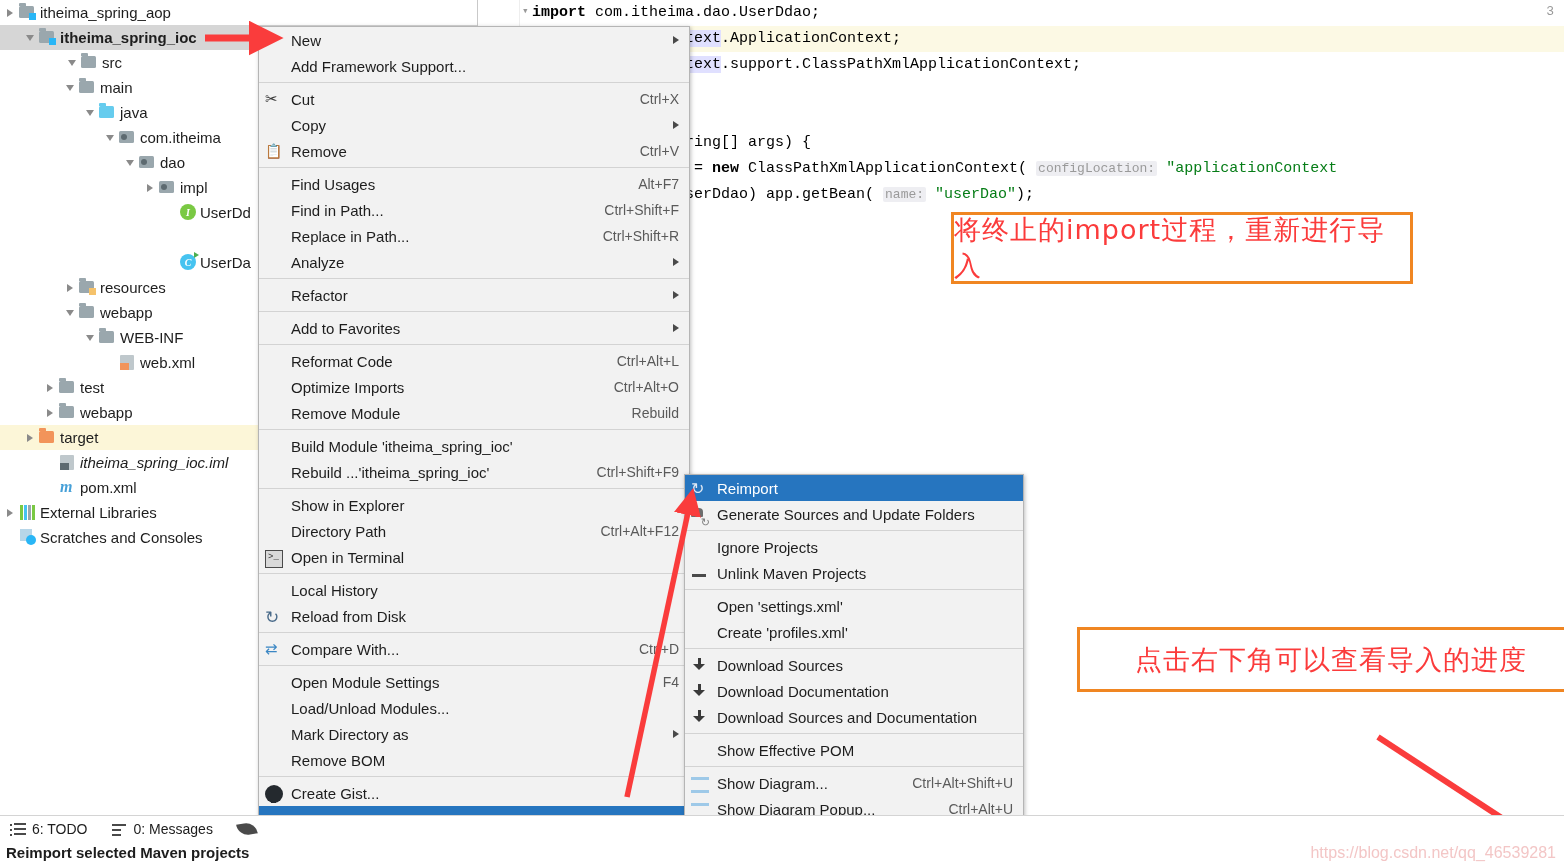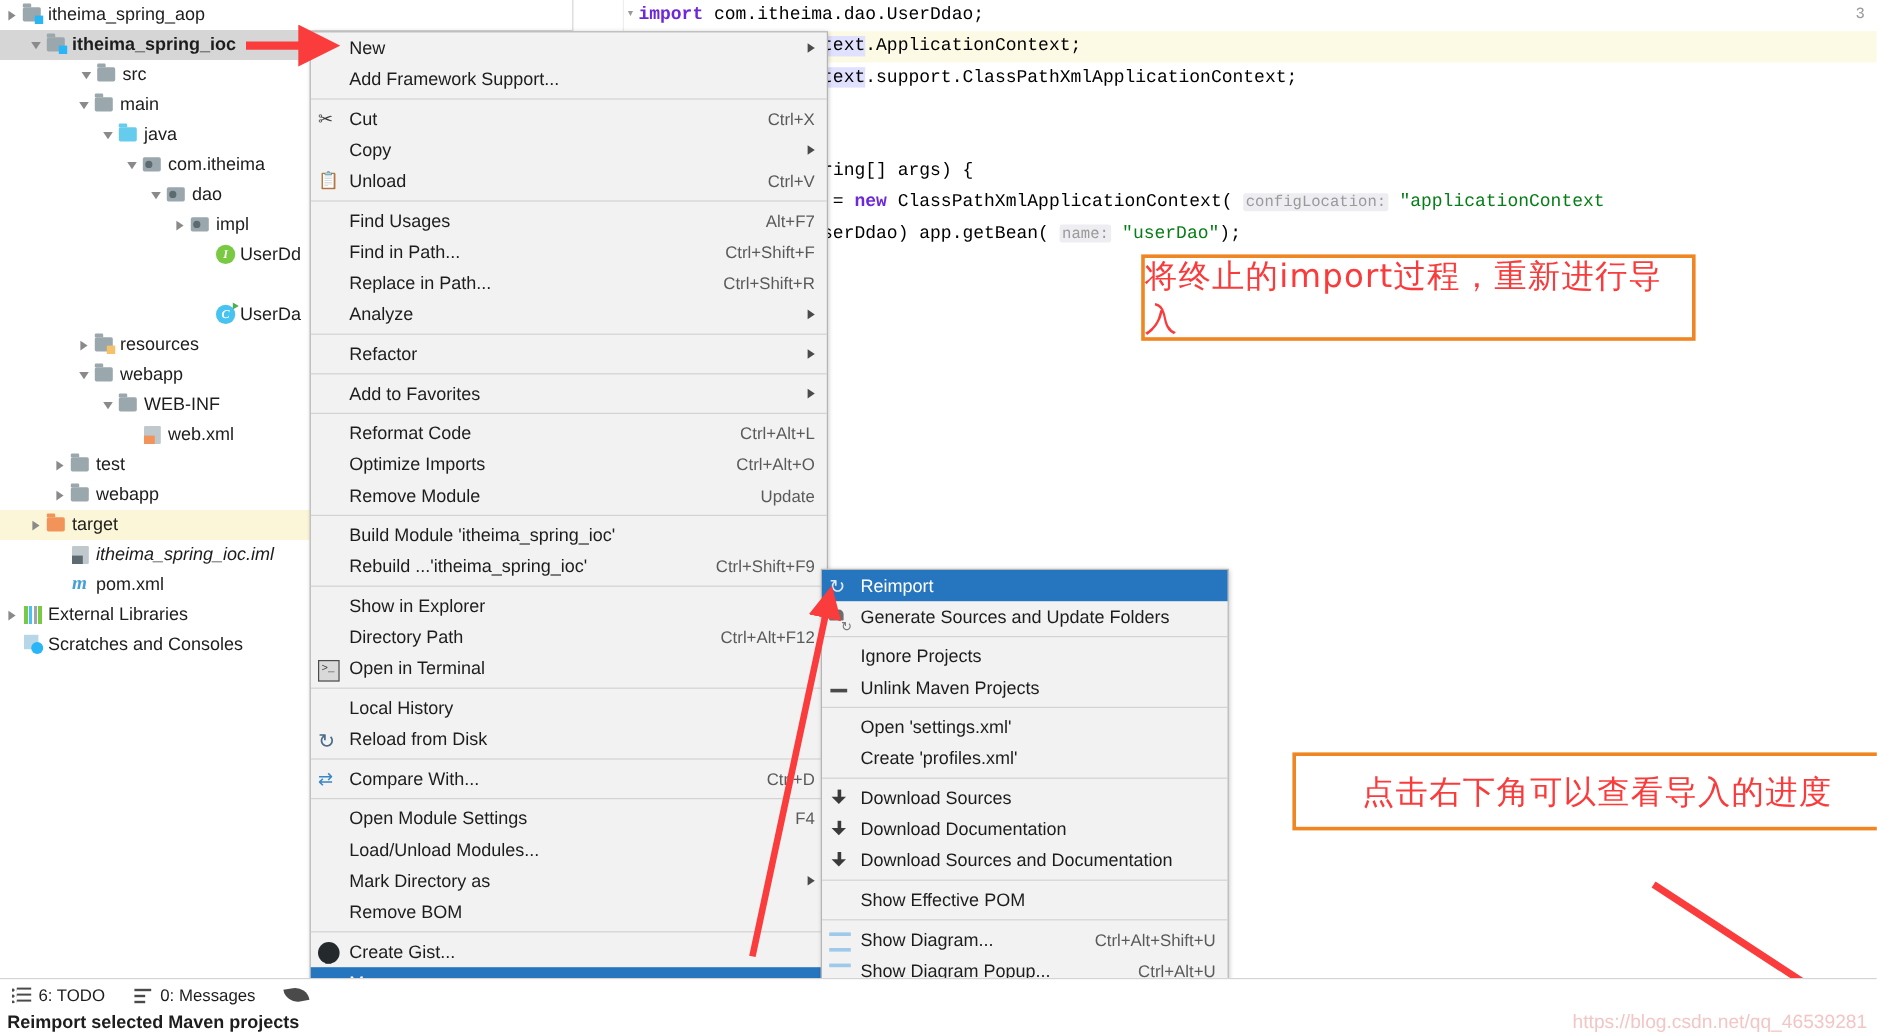--- a/index.html
+++ b/index.html
@@ -101,21 +101,21 @@
   .gutter {
     position:absolute; left:0; top:0; width:42px; height:100%;
     background:#ffffff; border-right:1px solid #eee;
   }
   .lnum { position:absolute; right:10px; color:#999; font-size:13px; }
   .codeline {
     position:absolute; left:0; right:0; height:26px; line-height:26px;
     white-space: pre; padding-left: 54px;
   }
   .codeline.caret { background:#fcf9e4; }
-  .kw { color:#6d28d9; font-weight:bold; }
+  .kw { color:#000000; font-weight:bold; }
   .str { color:#067d17; }
   .hint { background:#eeeef2; color:#9a9a9a; font-size:13px; border-radius:2px; padding:0 2px; }
   .sel-tok { background:#e0e0ff; }
   .fold { position:absolute; left:44px; color:#999; font-size:11px; }
 
   
   #ctx-menu {
     position:absolute; left:258px; top:26px; width:432px;
     background:#f2f2f2; border:1px solid #b5b5b5;
     box-shadow: 1px 1px 4px rgba(0,0,0,.25);
@@ -450,21 +450,21 @@
         <span class="mico-box g-cut"></span>
         <span class="mlabel">Cut</span>
         <span class="mshort">Ctrl+X</span>
       </div>
       <div class="mi">
         <span class="mlabel">Copy</span>
         <span class="arrow"></span>
       </div>
       <div class="mi">
         <span class="mico-box g-paste"></span>
-        <span class="mlabel">Unload</span>
+        <span class="mlabel">Remove</span>
         <span class="mshort">Ctrl+V</span>
       </div>
       <div class="msep"></div>
       <div class="mi">
         <span class="mlabel">Find Usages</span>
         <span class="mshort">Alt+F7</span>
       </div>
       <div class="mi">
         <span class="mlabel">Find in Path...</span>
         <span class="mshort">Ctrl+Shift+F</span>
@@ -491,21 +491,21 @@
       <div class="mi">
         <span class="mlabel">Reformat Code</span>
         <span class="mshort">Ctrl+Alt+L</span>
       </div>
       <div class="mi">
         <span class="mlabel">Optimize Imports</span>
         <span class="mshort">Ctrl+Alt+O</span>
       </div>
       <div class="mi">
         <span class="mlabel">Remove Module</span>
-        <span class="mshort">Update</span>
+        <span class="mshort">Rebuild</span>
       </div>
       <div class="msep"></div>
       <div class="mi">
         <span class="mlabel">Build Module 'itheima_spring_ioc'</span>
       </div>
       <div class="mi">
         <span class="mlabel">Rebuild ...'itheima_spring_ioc'</span>
         <span class="mshort">Ctrl+Shift+F9</span>
       </div>
       <div class="msep"></div>

